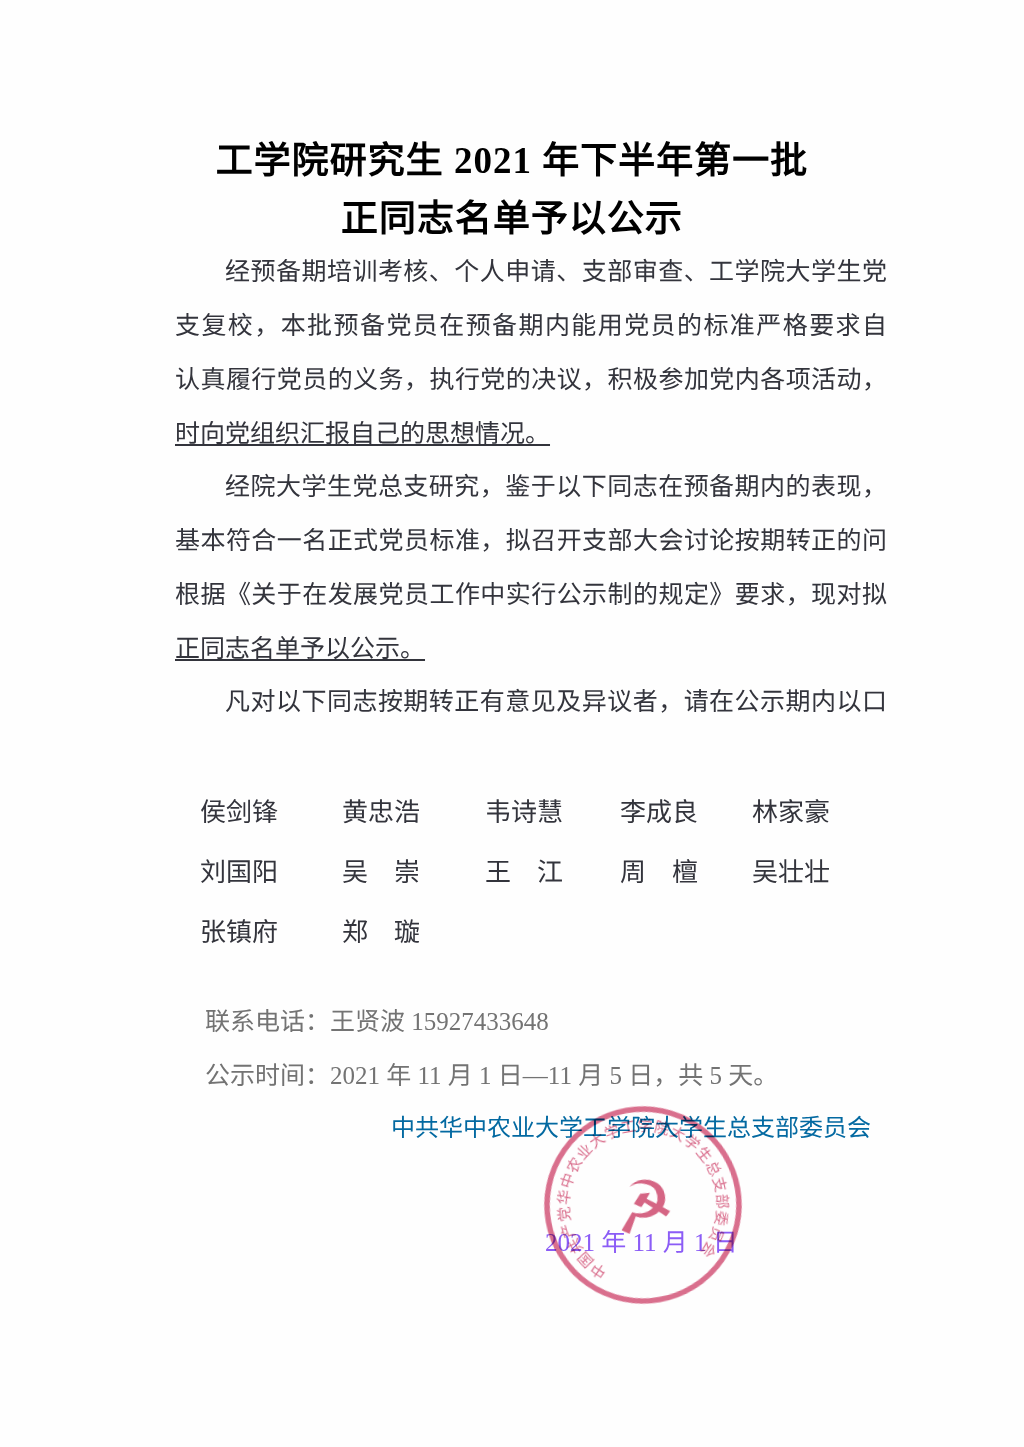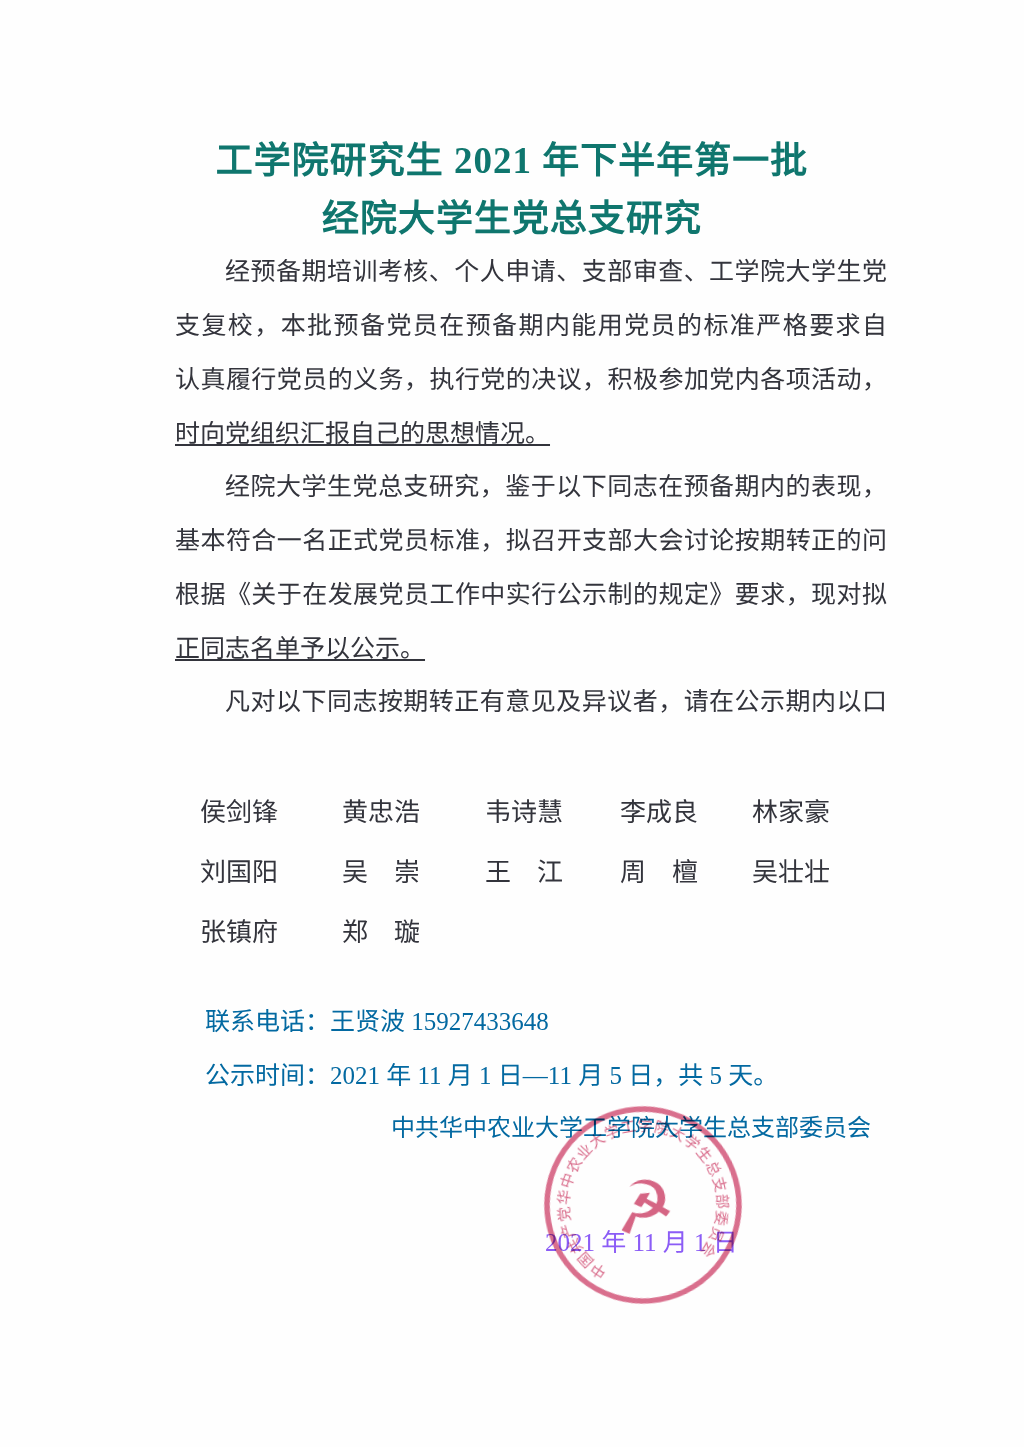--- a/index.html
+++ b/index.html
@@ -9,21 +9,21 @@
     margin:0 auto;
     background:#fefefe;
     font-family:"Liberation Serif", serif;
     color:#30313a;
     overflow:hidden;
   }
   .title {
     position:absolute; top:132px; left:0; width:100%;
     text-align:center; font-weight:bold;
     font-size:37px; line-height:58px; letter-spacing:1px;
-    color:#0f766e;
+    color:#000000;
   }
   .para {
     position:absolute; left:175px; width:712px;
     font-size:25px; color:#33343c;
   }
   .para .line {
     display:block; height:54px; line-height:54px;
     text-align:justify; text-align-last:justify;
     overflow:hidden;
   }
@@ -35,21 +35,21 @@
   .names {
     position:absolute; left:200px; top:783px; width:700px;
     font-size:26px; color:#33343c;
   }
   .names .row {
     display:grid; grid-template-columns:142px 143px 135px 132px 1fr;
     height:60px; line-height:60px;
   }
   .info-line {
     position:absolute; left:205px;
-    height:54px; line-height:54px; font-size:25px; color:#0369a1;
+    height:54px; line-height:54px; font-size:25px; color:#737373;
   }
   #contact { top:995px; }
   #period  { top:1049px; }
   .signature {
     position:absolute; left:391px; top:1112px;
     font-size:24px; line-height:32px; color:#0369a1;
   }
   .docdate {
     position:absolute; left:545px; top:1227px;
     font-size:25px; line-height:32px; color:#8b5cf6;
@@ -67,21 +67,21 @@
   .seal text { font-family:"Liberation Serif", serif; }
   .seal .emblem { font-family:"DejaVu Sans", sans-serif; }
 </style>
 </head>
 <body>
 
 <div class="page">
 
   <div class="title">
     <div>工学院研究生 2021 年下半年第一批</div>
-    <div>经院大学生党总支研究</div>
+    <div>正同志名单予以公示</div>
   </div>
 
   <div class="para" id="p1">
     <span class="line first">经预备期培训考核、个人申请、支部审查、工学院大学生党总</span>
     <span class="line">支复校，本批预备党员在预备期内能用党员的标准严格要求自己，</span>
     <span class="line">认真履行党员的义务，执行党的决议，积极参加党内各项活动，及</span>
     <span class="line end">时向党组织汇报自己的思想情况。</span>
   </div>
 
   <div class="para" id="p2">

